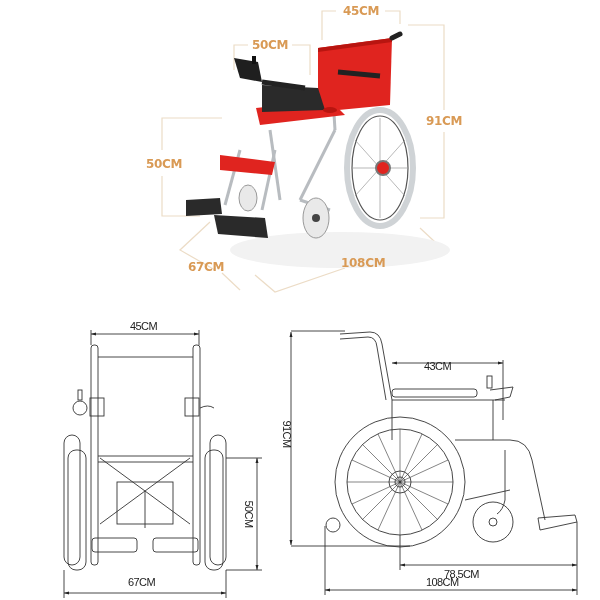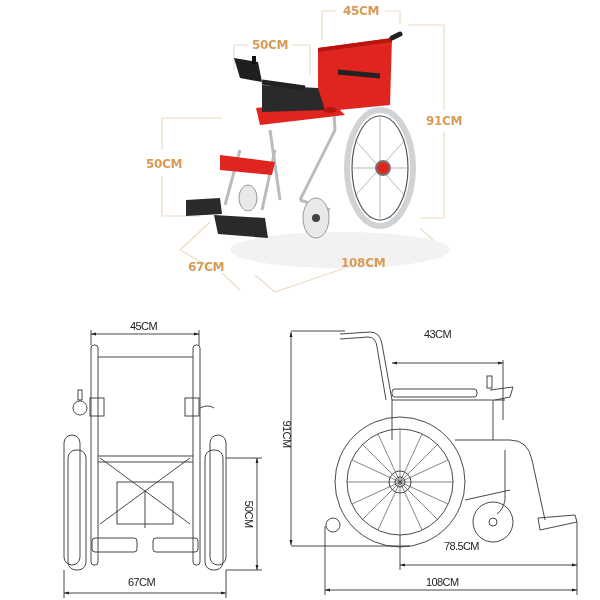--- a/index.html
+++ b/index.html
@@ -201,16 +201,16 @@
 
       <line x1="400" y1="565" x2="577" y2="565" marker-start="url(#arr2)" marker-end="url(#arr2)"></line>
       <line x1="400" y1="535" x2="400" y2="570"></line>
       <line x1="577" y1="522" x2="577" y2="595"></line>
 
       <line x1="325" y1="590" x2="577" y2="590" marker-start="url(#arr2)" marker-end="url(#arr2)"></line>
       <line x1="325" y1="526" x2="325" y2="595"></line>
     </g>
   </svg>
   <span class="draw-label vert" style="left:-6px;top:128px;">91CM</span>
-  <span class="draw-label" style="left:144px;top:28px;">43CM</span>
-  <span class="draw-label" style="left:164px;top:240px;">78.5CM</span>
+  <span class="draw-label" style="left:144px;top:60px;">43CM</span>
+  <span class="draw-label" style="left:164px;top:268px;">78.5CM</span>
   <span class="draw-label" style="left:146px;top:276px;">108CM</span>
 </div>
 
 </body></html>

